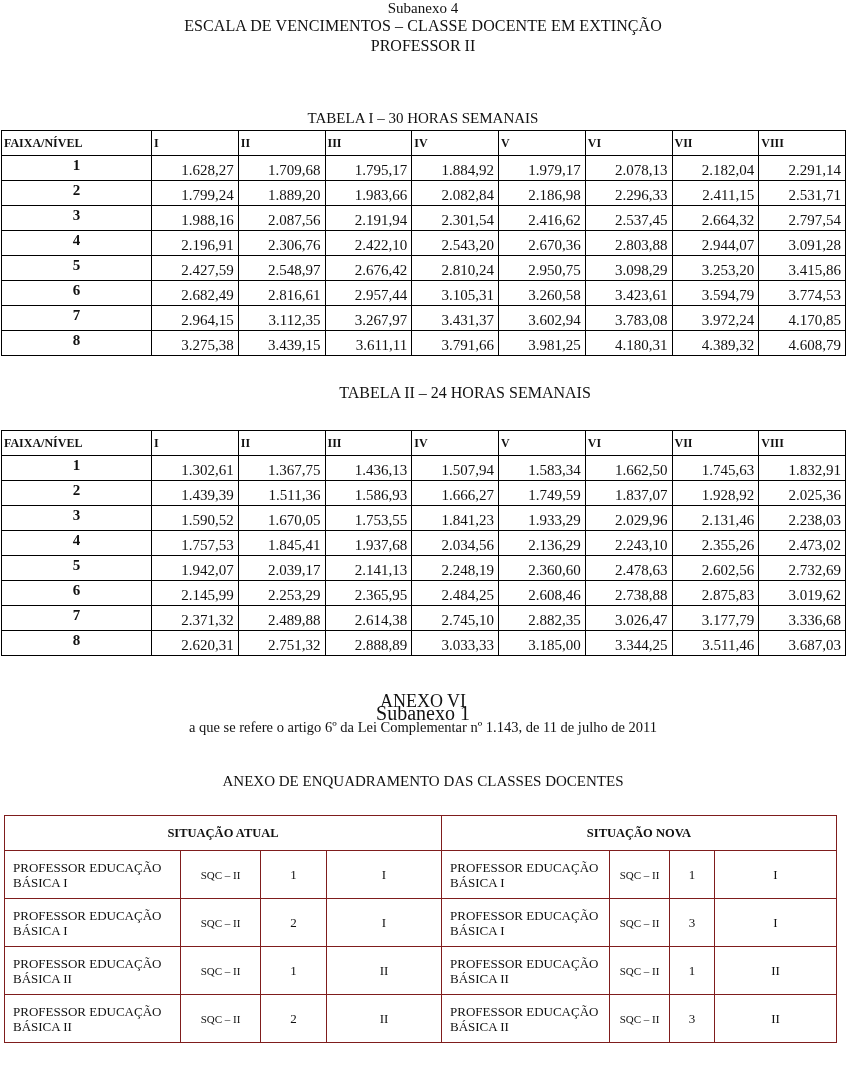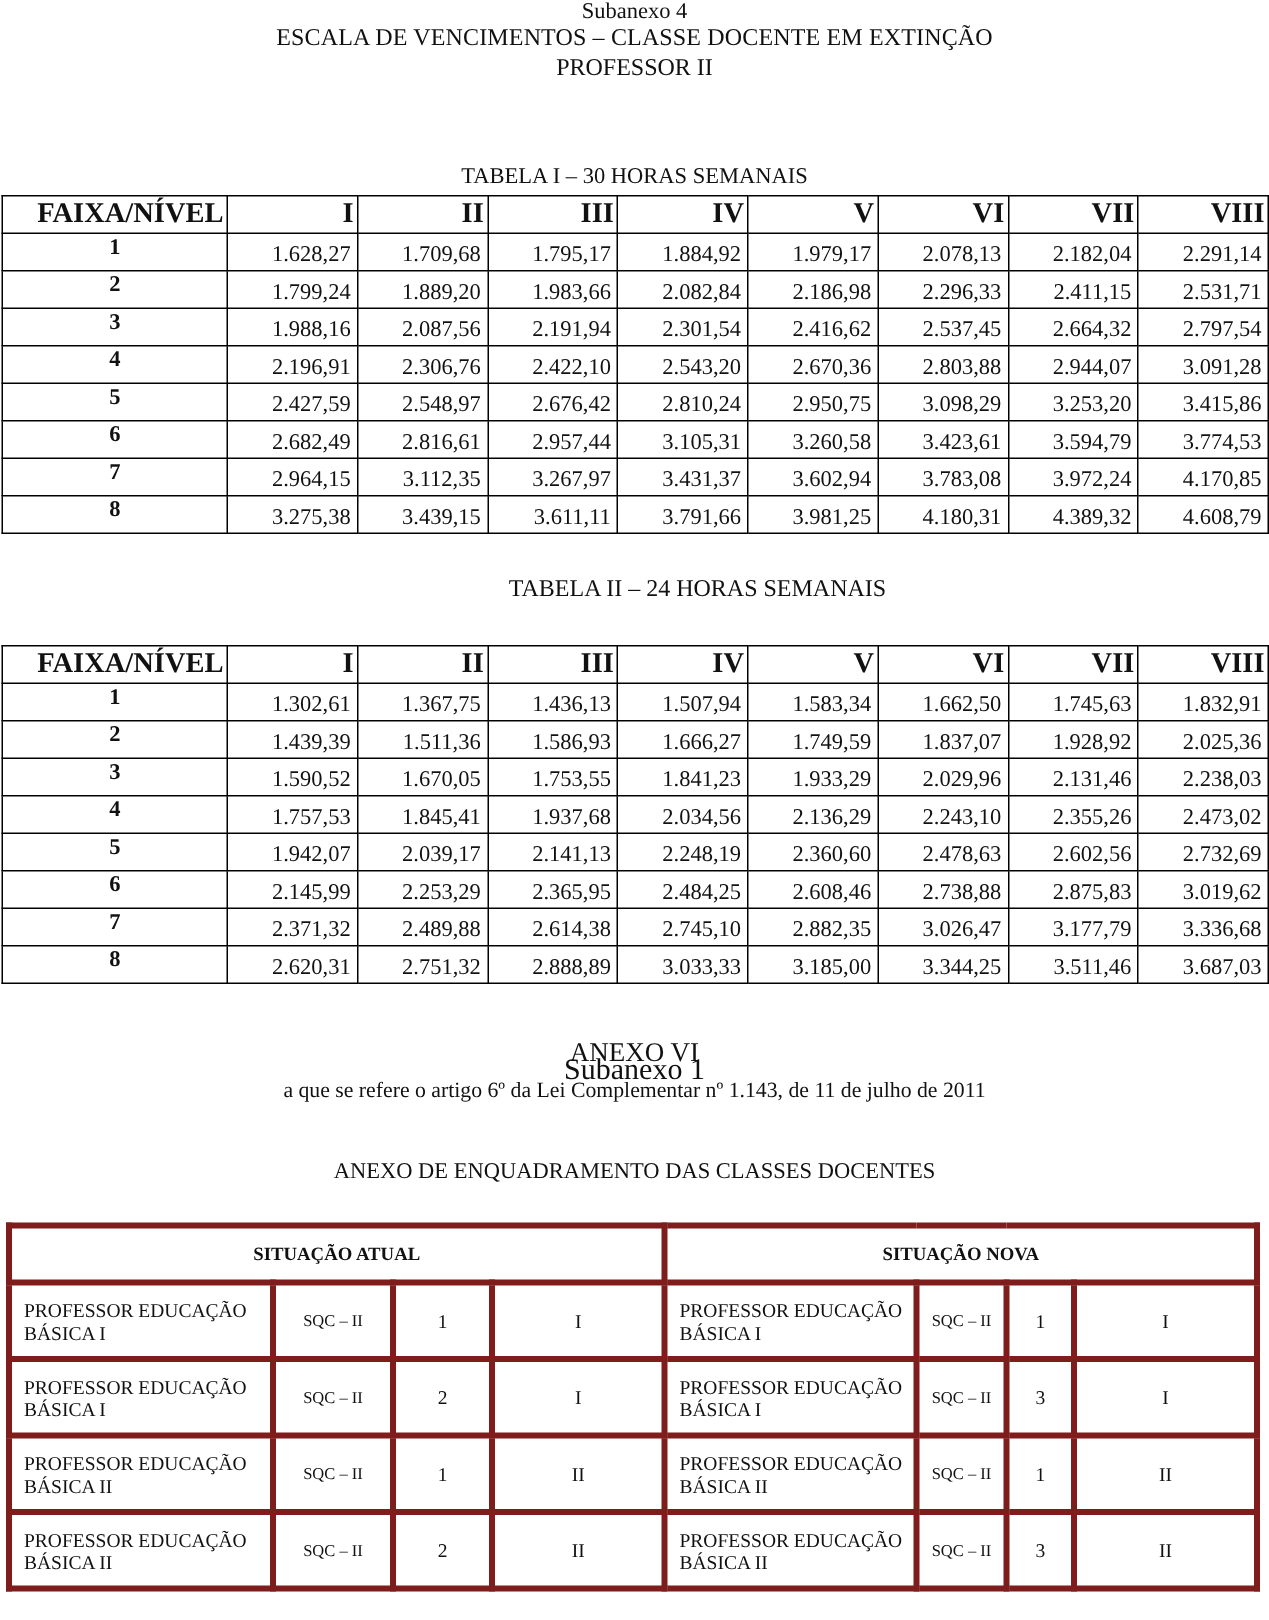--- a/index.html
+++ b/index.html
@@ -18,33 +18,33 @@
   .t-sub1 { top: 702px; font-size: 20px; }
   .t-enq { top: 773px; font-size: 15px; }
 
   table.sal {
     position: absolute; left: 1px; border-collapse: collapse; table-layout: fixed;
     width: 845px;
   }
   table.sal td, table.sal th {
     border: 1px solid #000; padding: 0 2px; font-size: 15px; height: 24px; line-height: 22px;
   }
-  table.sal th { font-weight: bold; text-align: right; font-size: 19px; }
+  table.sal th { font-weight: bold; text-align: left; font-size: 12px; }
   table.sal td.fx { text-align: center; font-weight: bold; vertical-align: top; line-height: 18px; }
   table.sal td.v { text-align: right; vertical-align: bottom; padding-right: 4px; line-height: 20px; }
   table.sal tr { height: 25px; }
   #tab1 { top: 130px; }
   #tab2 { top: 430px; }
   col.c0 { width: 150px; }
 
   table.enq {
     position: absolute; left: 4px; top: 815px; width: 832px;
     border-collapse: collapse; table-layout: fixed;
   }
-  table.enq td, table.enq th { border: 4px solid #7f1d1d; font-size: 13px; }
+  table.enq td, table.enq th { border: 1px solid #7f1d1d; font-size: 13px; }
   table.enq th.grp { height: 32px; font-size: 12.5px; font-weight: bold; text-align: center; }
   table.enq th.col { height: 31px; font-size: 11.5px; font-weight: bold; text-align: center; }
   table.enq td { height: 45px; text-align: center; }
   table.enq td.den { text-align: left; padding-left: 8px; line-height: 15px; font-size: 13px; margin-top: 24px; }
   table.enq td.tb { font-size: 11px; }
 </style>
 </head>
 <body>
 
 <div class="hdr t-sub4">Subanexo 4</div>

